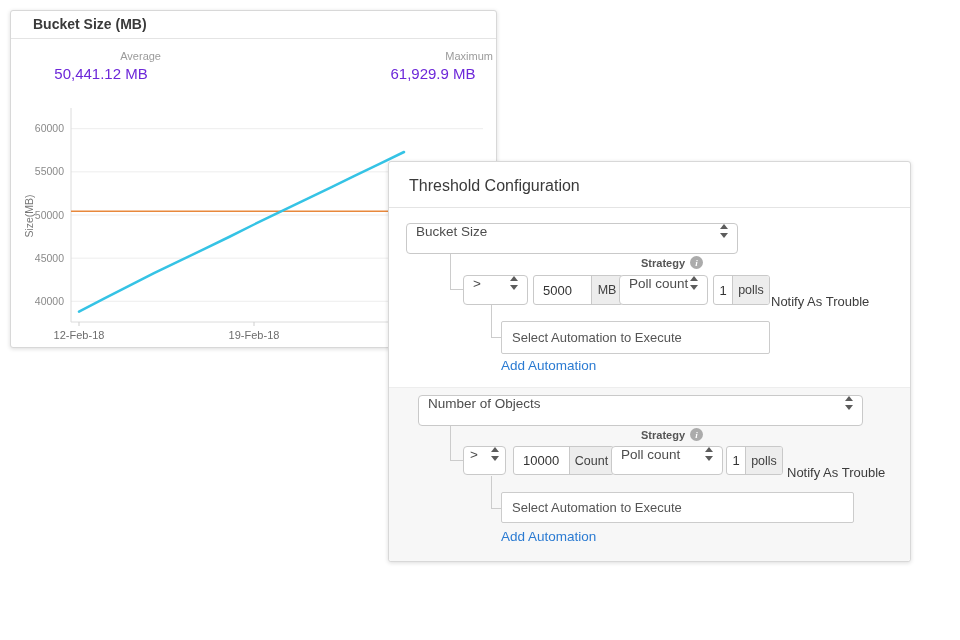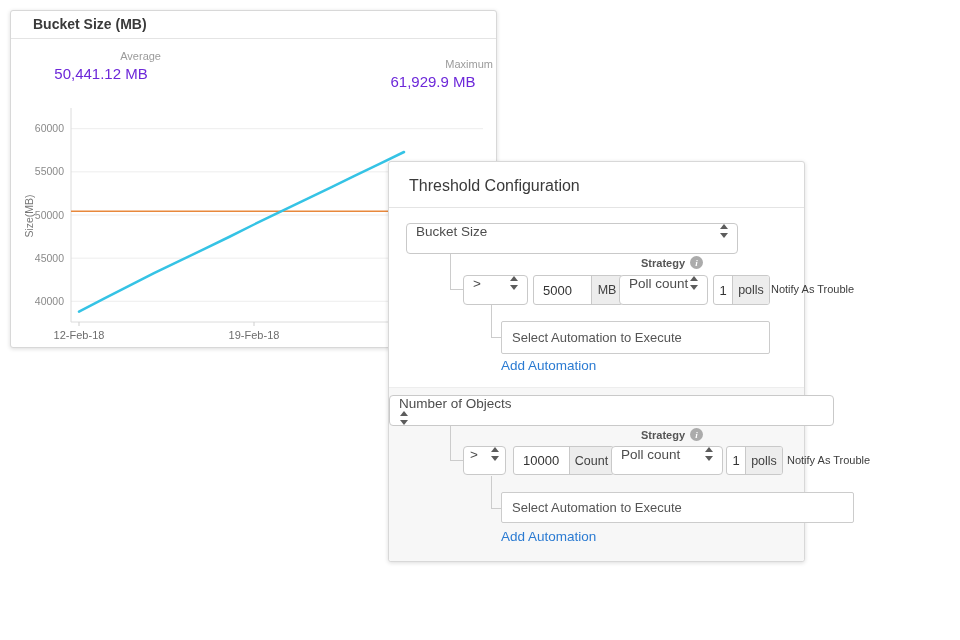--- a/index.html
+++ b/index.html
@@ -8,21 +8,21 @@
         box-shadow:0 1px 4px rgba(0,0,0,.14);box-sizing:border-box;}
   
   #chart-card{left:10px;top:10px;width:487px;height:338px;z-index:1;}
   .chart-title{height:27px;line-height:27px;padding-left:22px;font-size:14px;font-weight:600;
                color:#3a3a3a;border-bottom:1px solid #e4e4e4;}
   .stat{position:absolute;width:120px;text-align:center;}
   .stat .lbl{font-size:11px;color:#9b9b9b;margin-top:6px;text-align:right;}
   .stat .val{font-size:15px;font-weight:400;color:#6d28d9;margin-top:3px;}
   #chart-svg{position:absolute;left:0;top:0;}
   
-  #threshold-card{left:388px;top:161px;width:417px;height:401px;z-index:2;}
+  #threshold-card{left:388px;top:161px;width:523px;height:401px;z-index:2;}
   .th-title{height:45px;line-height:48px;padding-left:20px;font-size:16px;color:#3a3a3a;
             border-bottom:1px solid #e4e4e4;}
   .sec2-bg{position:absolute;left:0;right:0;top:225px;bottom:0;background:#f7f7f7;
            border-top:1px solid #ededed;border-radius:0 0 3px 3px;}
   .sel{position:absolute;display:flex;justify-content:space-between;
        border:1px solid #c9c9c9;border-radius:4px;background:#fff;padding:0 9px;
        font-size:13.5px;color:#4d4d4d;box-sizing:border-box;cursor:pointer;}
   .stepper{width:9px;height:14px;position:relative;flex:none;}
   .stepper::before,.stepper::after{content:"";position:absolute;left:1px;border-left:4px solid transparent;
        border-right:4px solid transparent;}
@@ -38,35 +38,35 @@
   .conn{position:absolute;border-left:1px solid #ccc;border-bottom:1px solid #ccc;}
   .strategy{position:absolute;display:flex;align-items:center;gap:5px;font-size:11px;
             font-weight:700;color:#555;}
   .info{width:13px;height:13px;border-radius:50%;background:#ababab;color:#fff;font-size:9px;
         font-weight:700;font-style:italic;display:flex;align-items:center;justify-content:center;
         font-family:"Liberation Serif",serif;cursor:pointer;}
   .auto-input{position:absolute;border:1px solid #ccc;border-radius:2px;background:#fff;
         font-size:13px;color:#555;padding:0 10px;box-sizing:border-box;outline:none;
         font-family:inherit;}
   .link{position:absolute;color:#2b7bd2;font-size:13.5px;cursor:pointer;}
-  .notify{position:absolute;font-size:11px;color:#3c3c3c;white-space:nowrap;}
+  .notify{position:absolute;font-size:13px;color:#3c3c3c;white-space:nowrap;margin-top:11px;}
 </style>
 </head>
 <body>
 
 <div id="stage">
 
   <div id="chart-card" class="card">
     <div class="chart-title">Bucket Size (MB)</div>
 
     <div class="stat" style="left:30px;top:33px;">
       <div class="lbl">Average</div>
       <div class="val">50,441.12 MB</div>
     </div>
-    <div class="stat" style="left:362px;top:33px;margin-top:8px;">
+    <div class="stat" style="left:362px;top:33px;">
       <div class="lbl">Maximum</div>
       <div class="val">61,929.9 MB</div>
     </div>
 
     <svg id="chart-svg" width="485" height="336">
         <line x1="60" x2="472" y1="290.2903225806452" y2="290.2903225806452" stroke="#ededed" stroke-width="1"></line>
         <text x="53" y="293.7903225806452" text-anchor="end" fill="#8a8a8a" font-size="10.5px">40000</text>
         <line x1="60" x2="472" y1="247.1451612903226" y2="247.1451612903226" stroke="#ededed" stroke-width="1"></line>
         <text x="53" y="250.6451612903226" text-anchor="end" fill="#8a8a8a" font-size="10.5px">45000</text>
         <line x1="60" x2="472" y1="204" y2="204" stroke="#ededed" stroke-width="1"></line>
@@ -125,21 +125,21 @@
     </div>
 
     <div class="notify" style="left:382px;top:121px;">Notify As Trouble</div>
 
     <div class="conn" style="left:102px;top:143px;width:10px;height:32px;"></div>
 
     <input class="auto-input" style="left: 112px; top: 159px; width: 269px; height: 33px;" value="Select Automation to Execute">
 
     <div class="link" style="left:112px;top:196px;">Add Automation</div>
 
-    <div class="sel" style="left:0;top:233px;width:445px;height:31px;flex-direction:column;" role="combobox">
+    <div class="sel" style="left:29px;top:233px;width:445px;height:31px;" role="combobox">
       <span>Number of Objects</span>
       <span class="stepper"></span>
     </div>
 
     <div class="conn" style="left:61px;top:264px;width:13px;height:34px;"></div>
 
     <div class="strategy" style="left:252px;top:266px;">
       <span>Strategy</span>
       <span class="info">i</span>
     </div>

